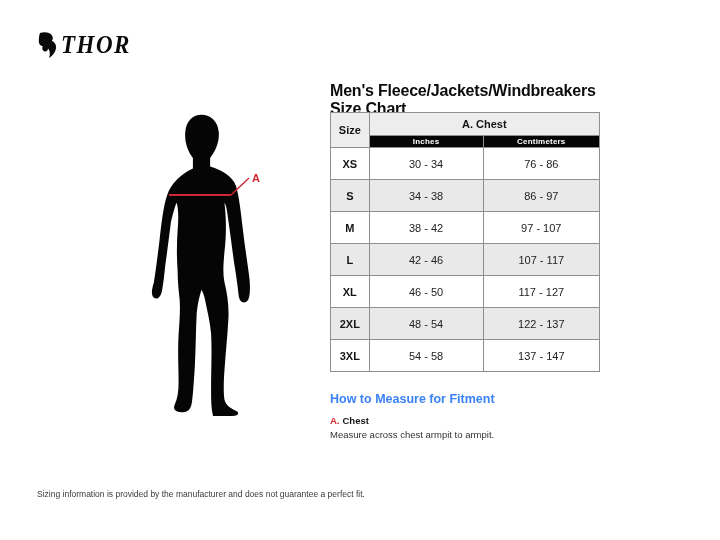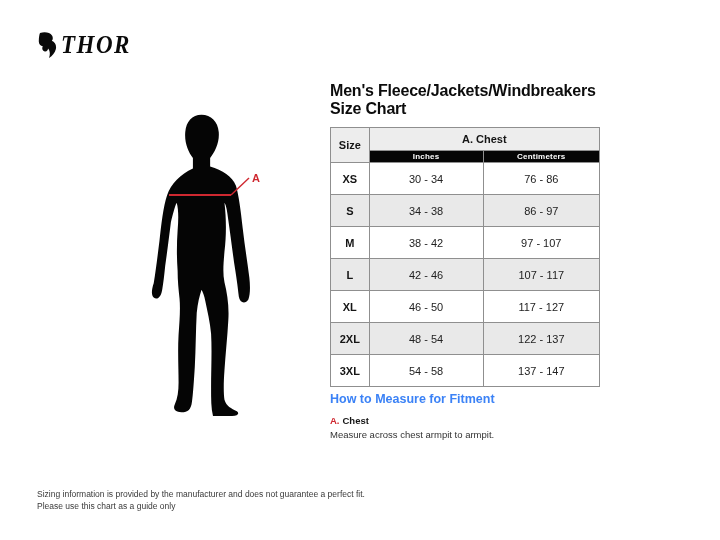--- a/index.html
+++ b/index.html
@@ -26,21 +26,21 @@
   .figure-wrap{position:absolute;left:147px;top:112px;width:110px;height:306px;}
   .figure-wrap svg{display:block;width:110px;height:306px;}
   .annotation{position:absolute;left:145px;top:165px;width:130px;height:40px;}
   .annotation svg{display:block;width:130px;height:40px;}
   
   .chart-title{
     position:absolute;left:330px;top:82px;width:290px;
     font-size:16px;font-weight:bold;color:#0c0c0c;letter-spacing:-0.2px;
   }
   table.size-chart{
-    position:absolute;left:330px;top:127px;
+    position:absolute;left:330px;top:112px;
     width:270px;border-collapse:collapse;
     font-size:11px;color:#222;
   }
   table.size-chart th,table.size-chart td{
     border:1px solid #8f8f8f;text-align:center;padding:0;
   }
   th.col-size{width:38px;background:#ededed;font-size:11px;color:#151515;}
   th.col-group{background:#ededed;height:22px;font-size:11px;color:#151515;}
   tr.unit-row th{
     background:#050505;color:#ffffff;
@@ -176,16 +176,15 @@
     <div class="measure-item">
       <div class="measure-key">
         <span class="key">A.</span><span class="label">Chest</span>
       </div>
       <div class="measure-desc">Measure across chest armpit to armpit.</div>
     </div>
   </div>
 
   <div class="footer">
     <div>Sizing information is provided by the manufacturer and does not guarantee a perfect fit.</div>
-    <div>Please use this chart as a guide only</div>
   </div>
 
 </div>
 
 </body></html>

